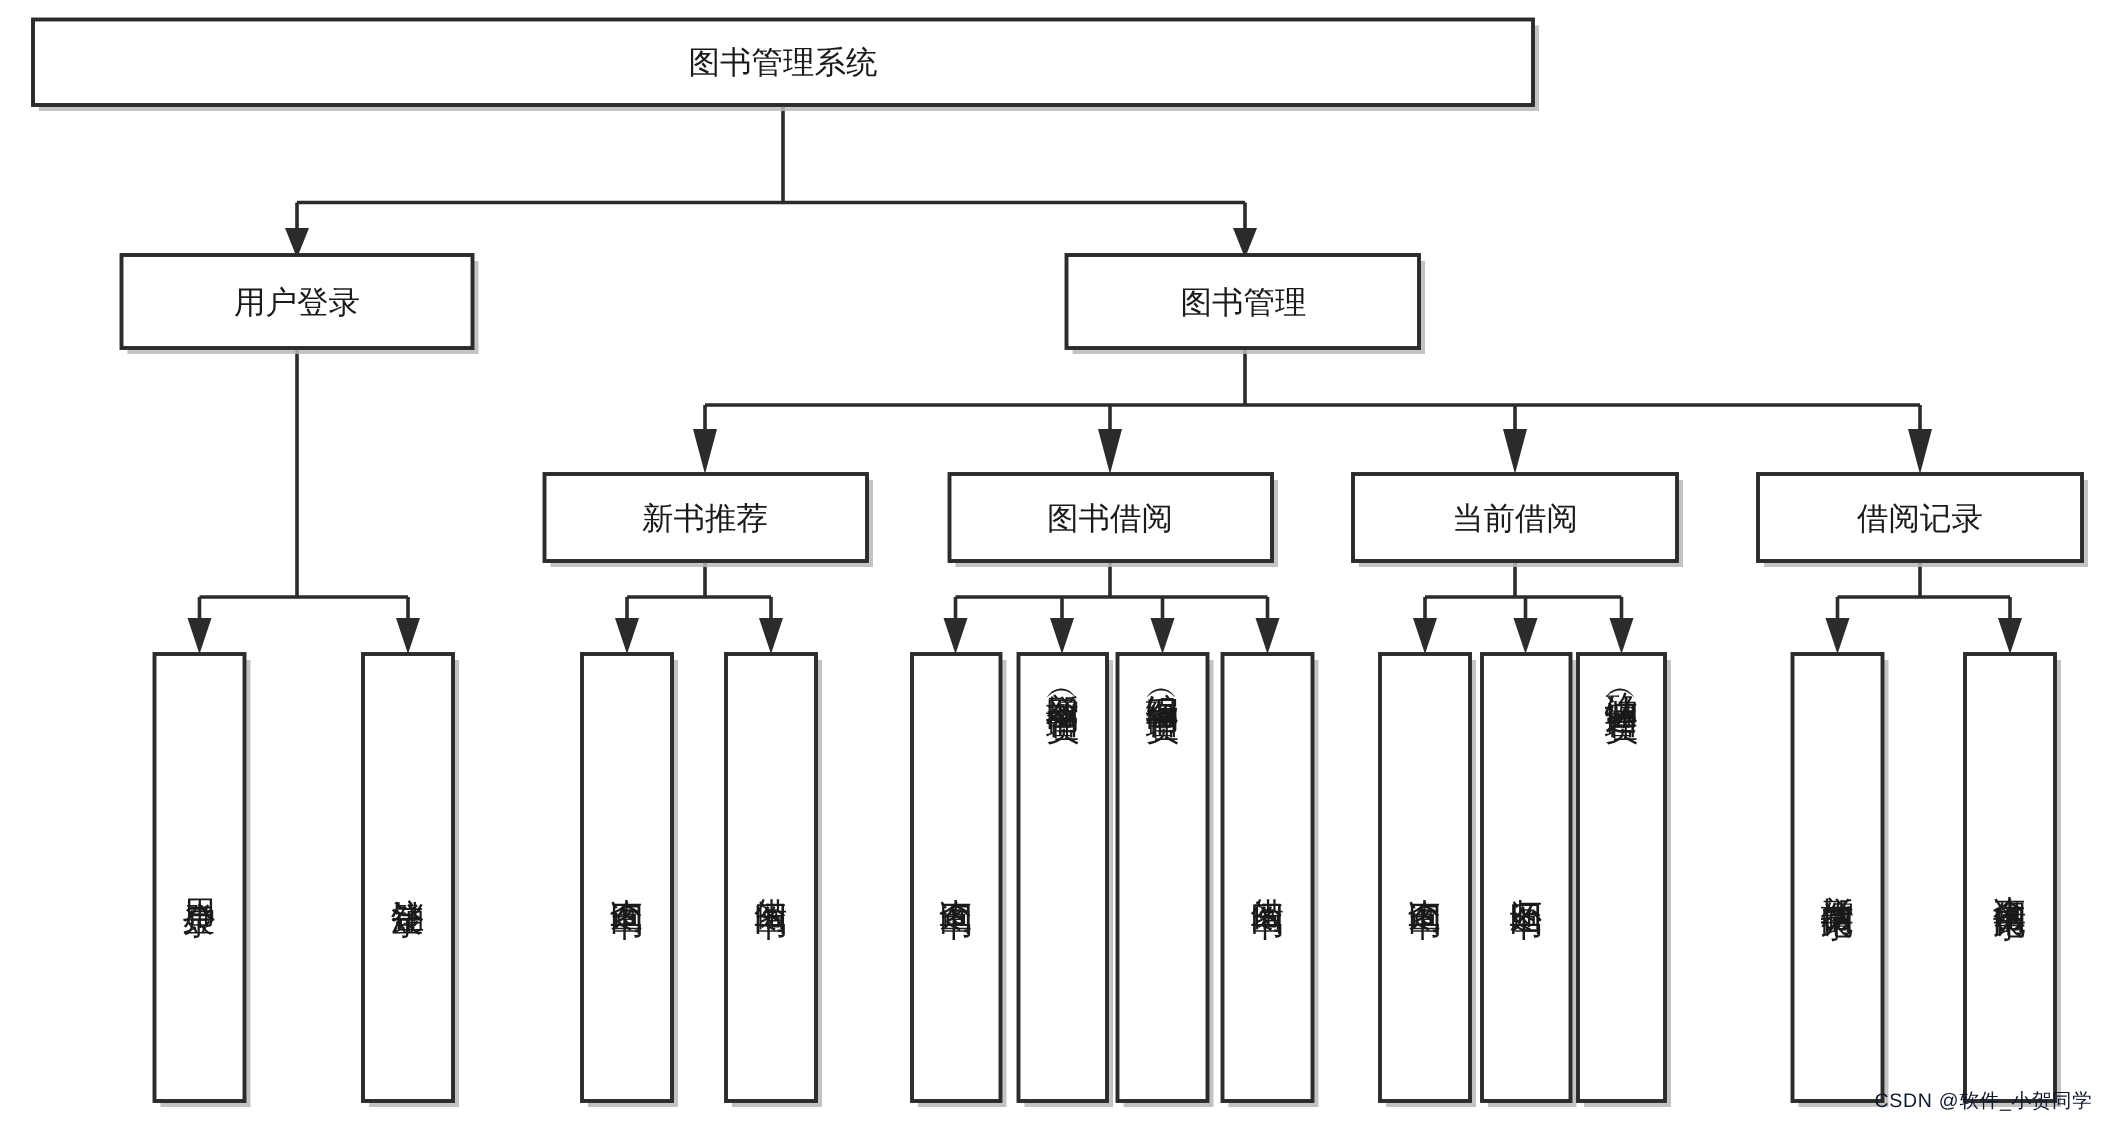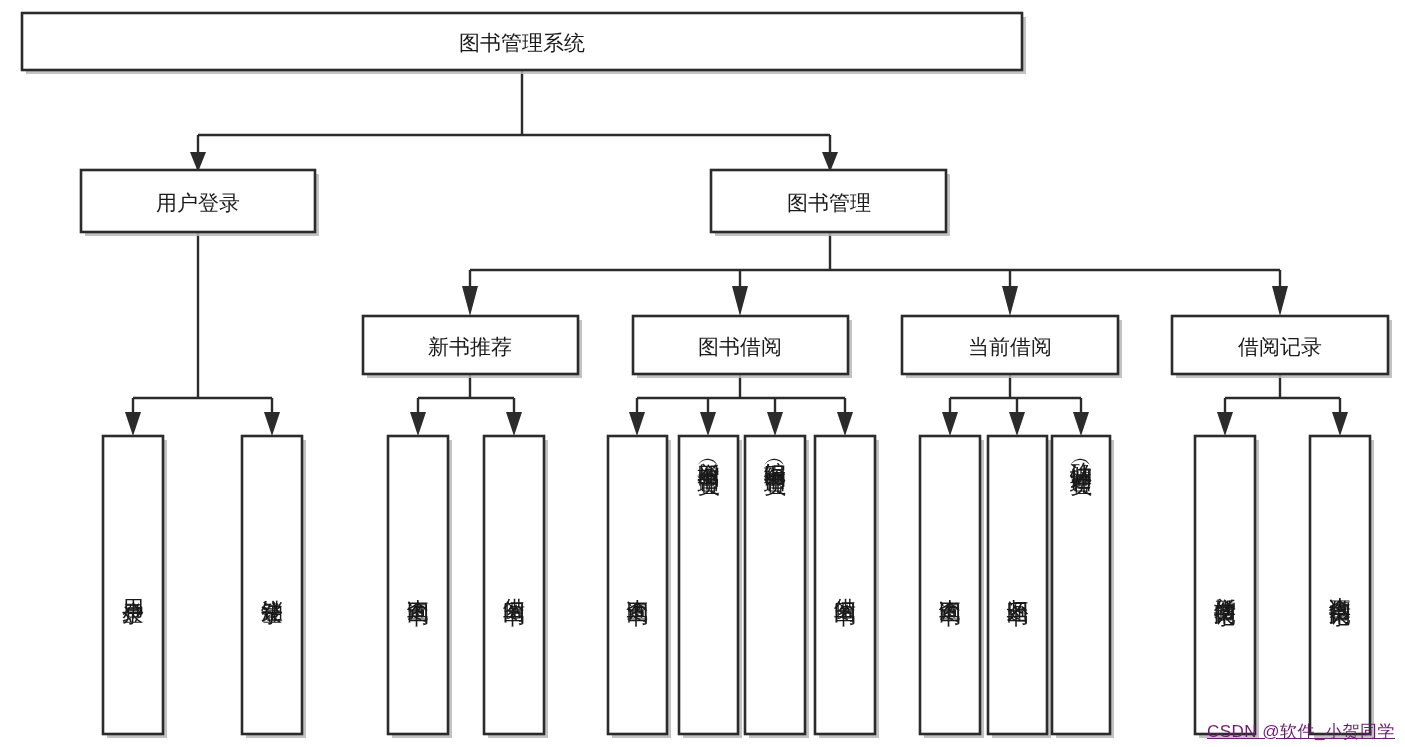--- a/index.html
+++ b/index.html
@@ -68,25 +68,24 @@
     line-height: 1.08;
     letter-spacing: 2px;
     color: #1a1a1a;
     white-space: nowrap;
   }
   .watermark {
     position: absolute;
     right: 10px;
     bottom: 4px;
     font-family: "Liberation Sans", "DejaVu Sans", sans-serif;
-    font-size: 17px;
-    color: #701a75;
+    font-size: 13px;
+    color: #0f172a;
     letter-spacing: 0.5px;
     white-space: nowrap;
-    text-decoration: underline;
   }
 </style>
 </head>
 <body>
 
 <div id="diagram-root">
 
   <svg id="flow" viewBox="0 0 1405 747">
 
     <g>

